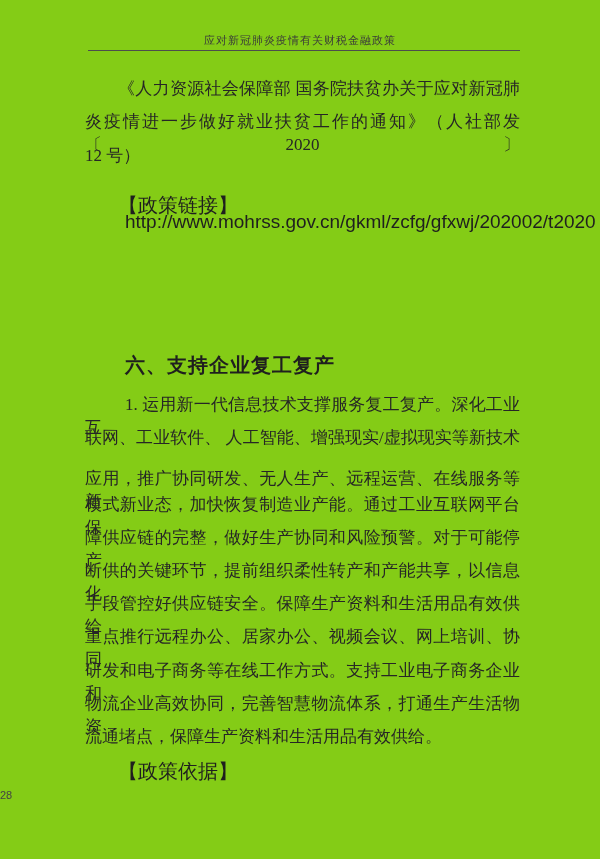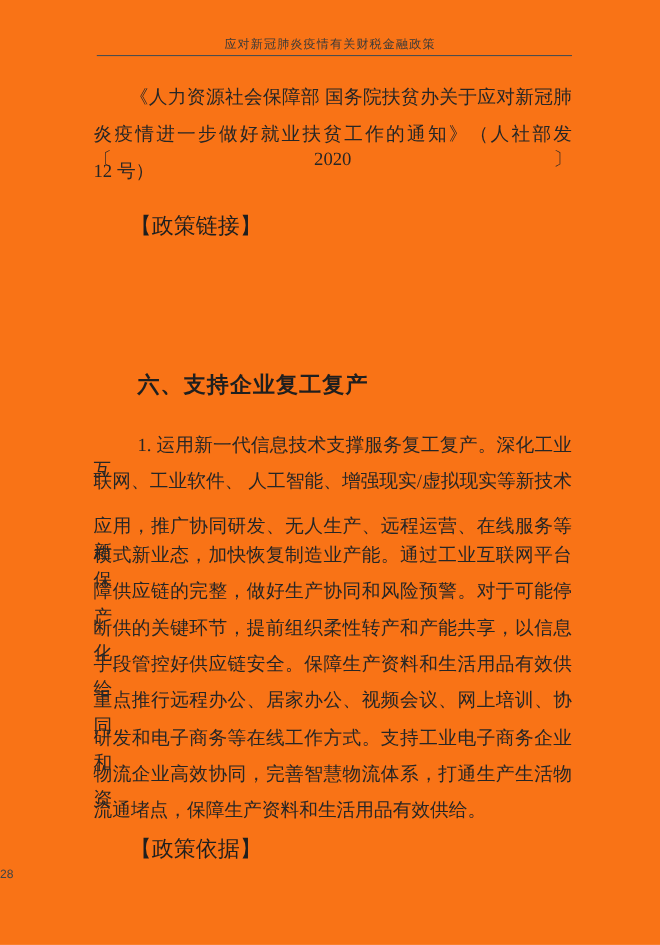--- a/index.html
+++ b/index.html
@@ -4,21 +4,21 @@
 <style>
   html, body {
     margin: 0;
     padding: 0;
     background: #ffffff;
   }
   .page {
     position: relative;
     width: 600px;
     height: 859px;
-    background: #f97316;
+    background: #84cc16;
     overflow: hidden;
     font-family: "Liberation Serif", serif;
     color: #262626;
   }
   .abs {
     position: absolute;
     left: 85px;
     width: 435px;
     margin: 0;
   }
@@ -53,20 +53,21 @@
   }
   .indent-sm { text-indent: 33px; }
   .indent-md { text-indent: 40px; }
   .section-heading {
     font-family: "Liberation Sans", sans-serif;
     font-weight: bold;
     font-size: 20px;
     letter-spacing: 1px;
     color: #1f1f1f;
     white-space: nowrap;
+    margin-top: 16px;
   }
   .url-line {
     font-family: "Liberation Sans", sans-serif;
     font-size: 19px;
     color: #1f1f1f;
     white-space: nowrap;
   }
   .label-line {
     font-size: 20px;
     color: #1f1f1f;
@@ -90,20 +91,21 @@
 
   <div class="running-header">应对新冠肺炎疫情有关财税金融政策</div>
   <div class="header-rule"></div>
 
   <p class="abs line just indent-sm" style="top:78px">《人力资源社会保障部 国务院扶贫办关于应对新冠肺</p>
   <p class="abs line just" style="top:111px">炎疫情进一步做好就业扶贫工作的通知》（人社部发〔2020〕</p>
   <p class="abs line" style="top:145px">12 号）</p>
 
   <p class="abs label-line indent-sm" style="top:192px">【政策链接】</p>
 
+  <p class="abs url-line indent-md" style="top:211px">http://www.mohrss.gov.cn/gkml/zcfg/gfxwj/202002/t2020</p>
 
   <p class="abs section-heading indent-md" style="top:336px">六、支持企业复工复产</p>
 
   <p class="abs line just indent-md" style="top:394px">1. 运用新一代信息技术支撑服务复工复产。深化工业互</p>
   <p class="abs line just" style="top:427px">联网、工业软件、 人工智能、增强现实/虚拟现实等新技术</p>
   <p class="abs line just" style="top:468px">应用，推广协同研发、无人生产、远程运营、在线服务等新</p>
   <p class="abs line just" style="top:494px">模式新业态，加快恢复制造业产能。通过工业互联网平台保</p>
   <p class="abs line just" style="top:527px">障供应链的完整，做好生产协同和风险预警。对于可能停产</p>
   <p class="abs line just" style="top:560px">断供的关键环节，提前组织柔性转产和产能共享，以信息化</p>
   <p class="abs line just" style="top:593px">手段管控好供应链安全。保障生产资料和生活用品有效供给，</p>

